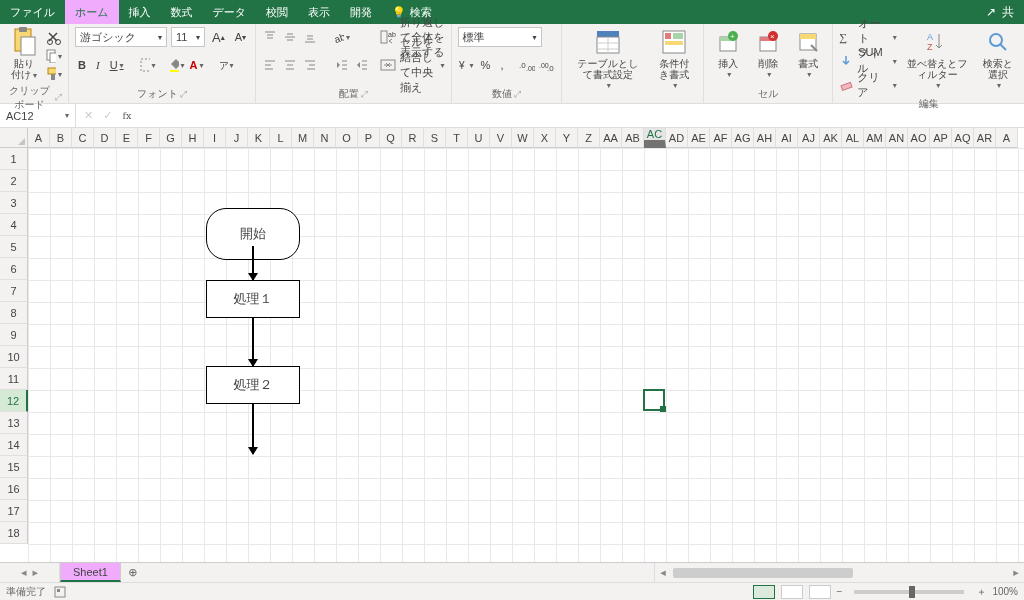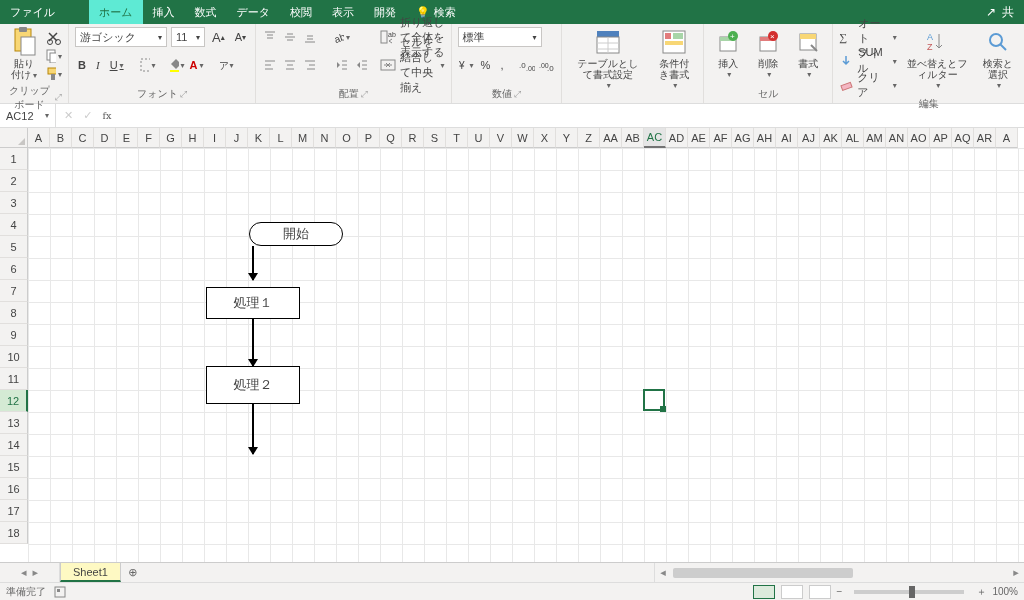--- a/index.html
+++ b/index.html
@@ -1,21 +1,21 @@
 <!DOCTYPE html>
 <html><head>
 <meta charset="utf-8">
 <style>
 * { box-sizing: border-box; margin: 0; padding: 0; font-family: "Meiryo", "Yu Gothic", sans-serif; }
 body { width: 1024px; height: 600px; overflow: hidden; background: #fff; font-size: 11px; color: #444; }
 
 
 .titlebar { height: 24px; background: #217346; display: flex; align-items: stretch; }
 .titlebar .tab { padding: 4px 10px; color: #fff; font-size: 11px; display: flex; align-items: center; cursor: default; }
-.titlebar .tab.active { background: #5eead4; color: #217346; margin-left: 24px; }
+.titlebar .tab.active { background: #f0abfc; color: #217346; }
 .titlebar .search { display: flex; align-items: center; color: #fff; gap: 4px; }
 .titlebar .right { margin-left: auto; display: flex; align-items: center; color: #fff; padding-right: 10px; gap: 6px; font-size: 12px; }
 
 
 .ribbon { height: 80px; background: #f3f2f1; border-bottom: 1px solid #ddd; display: flex; }
 .group { border-right: 1px solid #e1dfdd; padding: 2px 6px 0 6px; display: flex; flex-direction: column; justify-content: space-between; position: relative; }
 .group-body { display: flex; align-items: flex-start; gap: 4px; }
 .group-label { font-size: 10px; color: #666; text-align: center; padding: 1px 0 2px; display:flex; justify-content:center; align-items:center; gap:2px;}
 .group-label .dlg { font-size:9px; color:#999; cursor:default;}
 .icon { width: 16px; height: 16px; display:inline-flex; align-items:center; justify-content:center; }
@@ -25,50 +25,50 @@
 .sep { width:1px; background:#e1dfdd; margin:4px 2px; }
 .dd::after { content:"▾"; font-size:8px; margin-left:2px; color:#666; }
 .fontname { width:92px; height:20px; border:1px solid #c8c6c4; background:#fff; font-size:11px; padding:0 4px; display:flex; align-items:center; justify-content:space-between;}
 .fontsize { width:34px; height:20px; border:1px solid #c8c6c4; background:#fff; font-size:11px; padding:0 4px; display:flex; align-items:center; justify-content:space-between;}
 .numberfmt { width:84px; height:20px; border:1px solid #c8c6c4; background:#fff; font-size:11px; padding:0 4px; display:flex; align-items:center; justify-content:space-between;}
 .txtbtn { padding:0 3px; height:20px; display:flex; align-items:center; cursor:default; font-size:11px;}
 .stackcol { display:flex; flex-direction:column; gap:2px; }
 
 
 .namerow { height: 24px; border-bottom: 1px solid #ddd; display:flex; align-items:stretch; background:#fff; }
-.namebox { width:56px; border-right:1px solid #ddd; display:flex; align-items:center; padding:0 6px; font-size:11px; justify-content:space-between;}
+.namebox { width:76px; border-right:1px solid #ddd; display:flex; align-items:center; padding:0 6px; font-size:11px; justify-content:space-between;}
 .namebox .dd2 { font-size:8px; color:#666; }
 .fxarea { display:flex; align-items:center; gap:10px; padding:0 8px; color:#bbb; }
 .fxlbl { font-family: "Cambria", serif; color:#666; }
 
 
 .gridwrap { position:relative; height: calc(600px - 24px - 80px - 24px - 20px - 18px); background:#fff; }
 .corner { position:absolute; left:0; top:0; width:28px; height:20px; background:#f3f2f1; border-right:1px solid #ccc; border-bottom:1px solid #ccc; display:flex;align-items:center;justify-content:center;}
 .corner::after{content:"";width:0;height:0;border-left:7px solid transparent;border-bottom:7px solid #c8c6c4;position:absolute;right:2px;bottom:2px;}
 .colheads { position:absolute; left:28px; top:0; right:0; height:20px; display:flex; }
 .colhead { width:22px; flex:0 0 22px; border-right:1px solid #e1dfdd; border-bottom:1px solid #ccc; background:#f3f2f1; display:flex; align-items:center; justify-content:center; font-size:11px; color:#444; }
-.colhead.sel { background:#e5e5e5; border-bottom:2px solid #737373; color:#217346;}
+.colhead.sel { background:#e5e5e5; border-bottom:8px solid #737373; color:#217346;}
 .rowheads { position:absolute; left:0; top:20px; width:28px; bottom:0; }
 .rowhead { height:22px; border-right:1px solid #ccc; border-bottom:1px solid #e1dfdd; background:#f3f2f1; display:flex; align-items:center; justify-content:center; font-size:11px; color:#444;}
 .rowhead.sel { background:#d4ead4; border-right:2px solid #217346; color:#217346;}
 .cells { position:absolute; left:28px; top:20px; right:0; bottom:0; }
 .cellgrid { position:absolute; inset:0; background-image: linear-gradient(to right,#e8e8e8 1px,transparent 1px),linear-gradient(to bottom,#e8e8e8 1px,transparent 1px); background-size:22px 22px; }
 .selcell { position:absolute; border:2px solid #217346; background:transparent; }
 .selcell::after { content:""; position:absolute; right:-3px; bottom:-3px; width:6px; height:6px; background:#217346; }
 
 
 .shape { position:absolute; border:1.5px solid #000; background:#fff; display:flex; align-items:center; justify-content:center; font-size:13px; }
 .shape.rounded { border-radius: 20px; }
 .arrow { position:absolute; width:1.5px; background:#000; }
 .arrow::after { content:""; position:absolute; left:-4px; bottom:-1px; width:0;height:0;border-left:5px solid transparent;border-right:5px solid transparent;border-top:8px solid #000; }
 
 
 .sheettabs { height: 20px; border-top:1px solid #ccc; display:flex; align-items:stretch; background:#f3f2f1; font-size:11px; }
 .sheetnav { width:60px; display:flex; align-items:center; justify-content:center; gap:6px; color:#888; border-right:1px solid #ddd;}
-.sheettab { padding:0 12px; background:#fef9c3; border:1px solid #ccc; border-top:none; border-bottom:2px solid #217346; display:flex; align-items:center; }
+.sheettab { padding:0 12px; background:#f0abfc; border:1px solid #ccc; border-top:none; border-bottom:2px solid #217346; display:flex; align-items:center; }
 .addsheet { width:24px; display:flex; align-items:center; justify-content:center; color:#666; cursor:default;}
 .hscroll { margin-left:auto; width:370px; border-left:1px solid #ddd; display:flex; align-items:center; position:relative; background:#f3f2f1;}
 .hscroll .track{flex:1;height:14px;background:#f3f2f1;position:relative;}
 .hscroll .thumb{position:absolute;left:2px;top:2px;height:10px;width:180px;background:#cdcdcd;border-radius:2px;}
 .hscroll .arr{width:16px;text-align:center;color:#888;}
 
 
 .status { height:18px; background:#f3f2f1; border-top:1px solid #ddd; display:flex; align-items:center; font-size:10px; padding:0 6px; color:#666; gap:8px;}
 .status .right { margin-left:auto; display:flex; align-items:center; gap:6px;}
 .viewbtn { width:22px; height:14px; border:1px solid #ccc; background:#fff; display:inline-block;}
@@ -519,25 +519,25 @@
       <div class="rowhead">14</div>
       <div class="rowhead">15</div>
       <div class="rowhead">16</div>
       <div class="rowhead">17</div>
       <div class="rowhead">18</div>
     </div>
   <div class="cells">
     <div class="cellgrid"></div>
     <div class="selcell" id="selcell" style="left: 615px; top: 241px; width: 22px; height: 22px;"></div>
 
-    <div class="shape rounded" style="left:178px; top:74px; width:94px; height:24px;margin-left:43px;">
+    <div class="shape rounded" style="left:178px; top:60px; width:94px; height:52px;">
         <span>開始</span>
       </div>
     <div class="arrow" style="left:224px; top:98px; height:34px;"></div>
-    <div class="shape" style="left:178px; top:139px; width:94px; height:32px;">
+    <div class="shape" style="left:178px; top:132px; width:94px; height:38px;">
         <span>処理１</span>
       </div>
     <div class="arrow" style="left:224px; top:170px; height:48px;"></div>
     <div class="shape" style="left:178px; top:218px; width:94px; height:38px;">
         <span>処理２</span>
       </div>
     <div class="arrow" style="left:224px; top:256px; height:50px;"></div>
   </div>
 </div>
 

